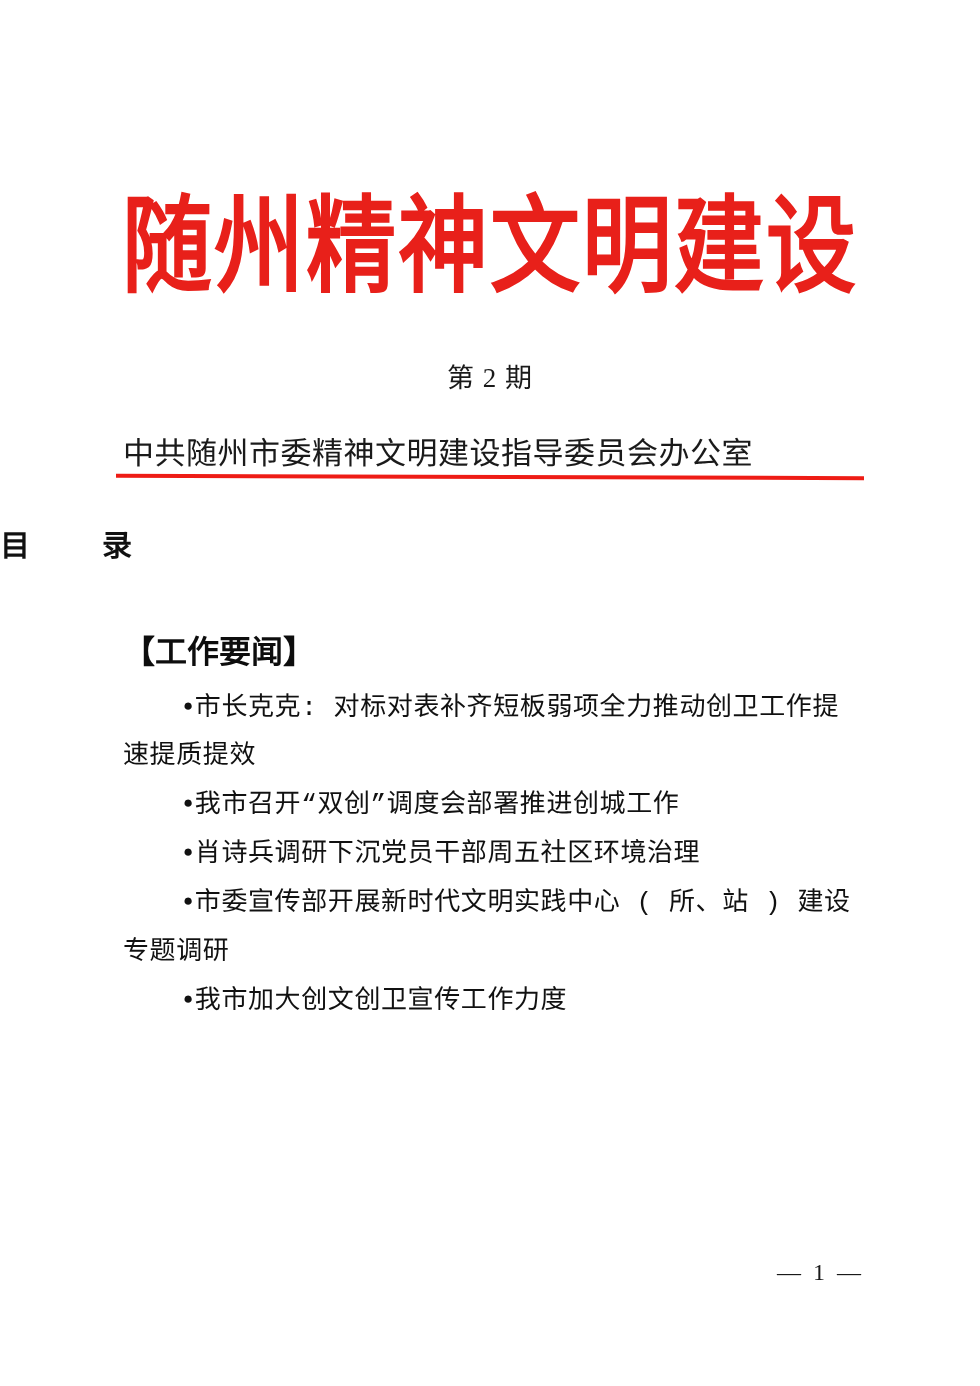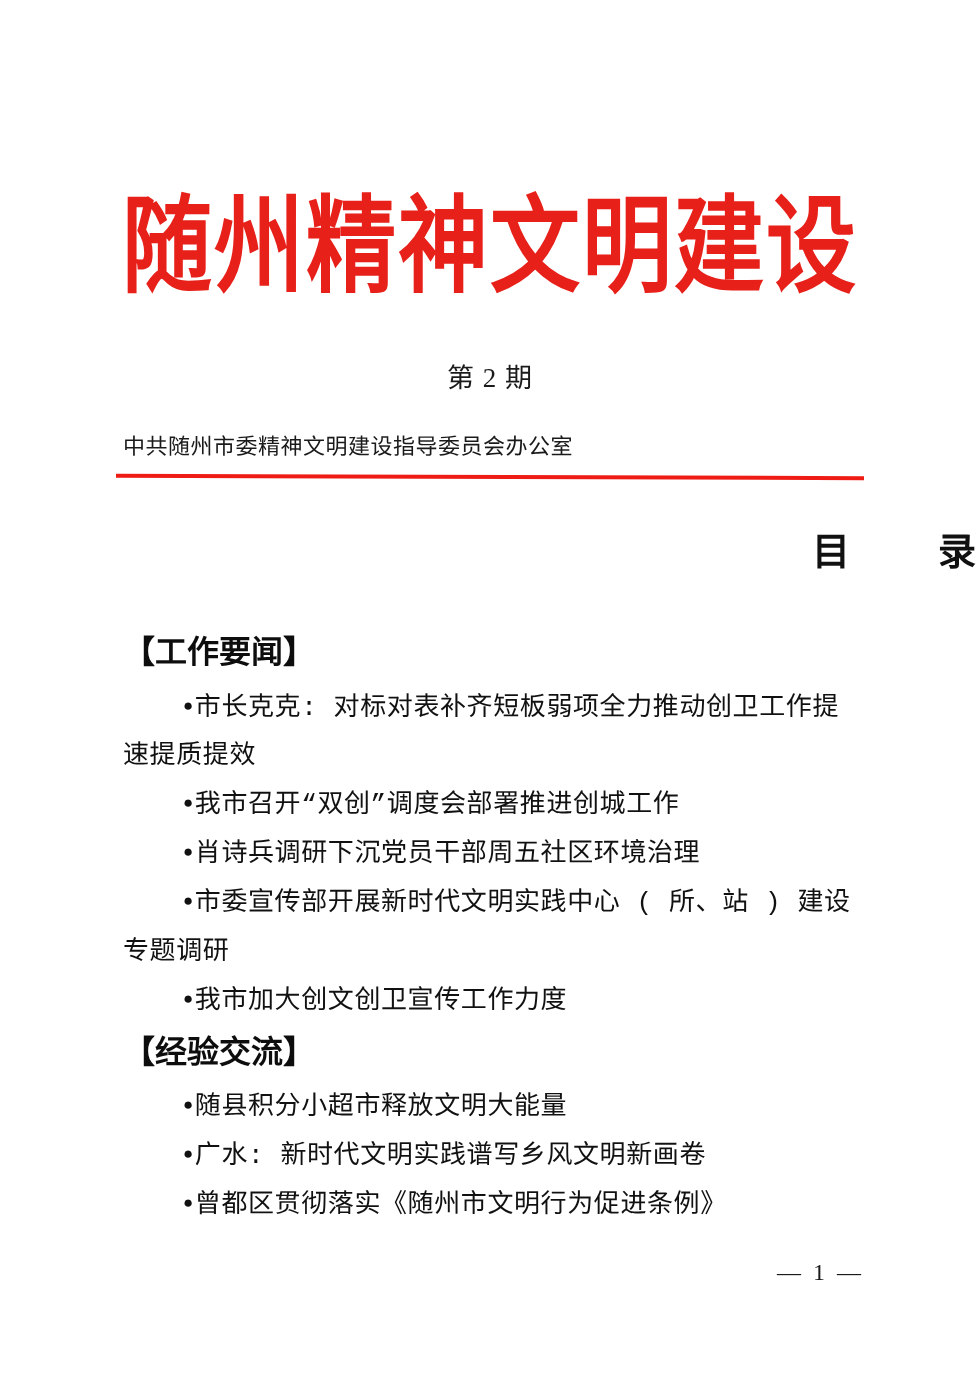--- a/index.html
+++ b/index.html
@@ -52,21 +52,21 @@
 
   
   .imprint {
     position: absolute;
     top: 412px;
     left: 123px;
     width: 734px;
     display: flex;
     justify-content: space-between;
     align-items: baseline;
-    font-size: 22px;
+    font-size: 31px;
     color: #1a1a1a;
     white-space: nowrap;
   }
   .imprint .publisher { letter-spacing: 0.5px; }
   .imprint .pubdate { letter-spacing: 0.5px; }
 
   
   .red-rule {
     position: absolute;
     top: 459px;
@@ -76,24 +76,24 @@
     background: #EE1C15;
     transform: rotate(0.18deg);
   }
 
   
   .toc-title {
     position: absolute;
     top: 505px;
     left: 0;
     right: 0;
-    text-align: right;
+    text-align: left;
     font-family: "Liberation Serif", "DejaVu Serif", serif;
     font-weight: bold;
-    font-size: 38px;
+    font-size: 30px;
     letter-spacing: 4px;
     color: #111111;
   }
 
   
   .toc-body {
     position: absolute;
     top: 612px;
     left: 123px;
     width: 742px;
@@ -158,24 +158,18 @@
 
     <div class="section">
       <div class="section-head">【工作要闻】</div>
       <p class="entry"><span class="bullet">●</span><span>市长克克: 对标对表补齐短板弱项全力推动创卫工作提速提质提效</span></p>
       <p class="entry"><span class="bullet">●</span><span>我市召开“双创”调度会部署推进创城工作</span></p>
       <p class="entry"><span class="bullet">●</span><span>肖诗兵调研下沉党员干部周五社区环境治理</span></p>
       <p class="entry"><span class="bullet">●</span><span>市委宣传部开展新时代文明实践中心 ( 所、站 ) 建设专题调研</span></p>
       <p class="entry"><span class="bullet">●</span><span>我市加大创文创卫宣传工作力度</span></p>
     </div>
 
-    <div class="section">
-      <div class="section-head">【经验交流】</div>
-      <p class="entry"><span class="bullet">●</span><span>随县积分小超市释放文明大能量</span></p>
-      <p class="entry"><span class="bullet">●</span><span>广水: 新时代文明实践谱写乡风文明新画卷</span></p>
-      <p class="entry"><span class="bullet">●</span><span>曾都区贯彻落实《随州市文明行为促进条例》</span></p>
-    </div>
 
   </div>
 
   <div class="page-number">— 1 —</div>
 
 </div>
 
 </body></html>

